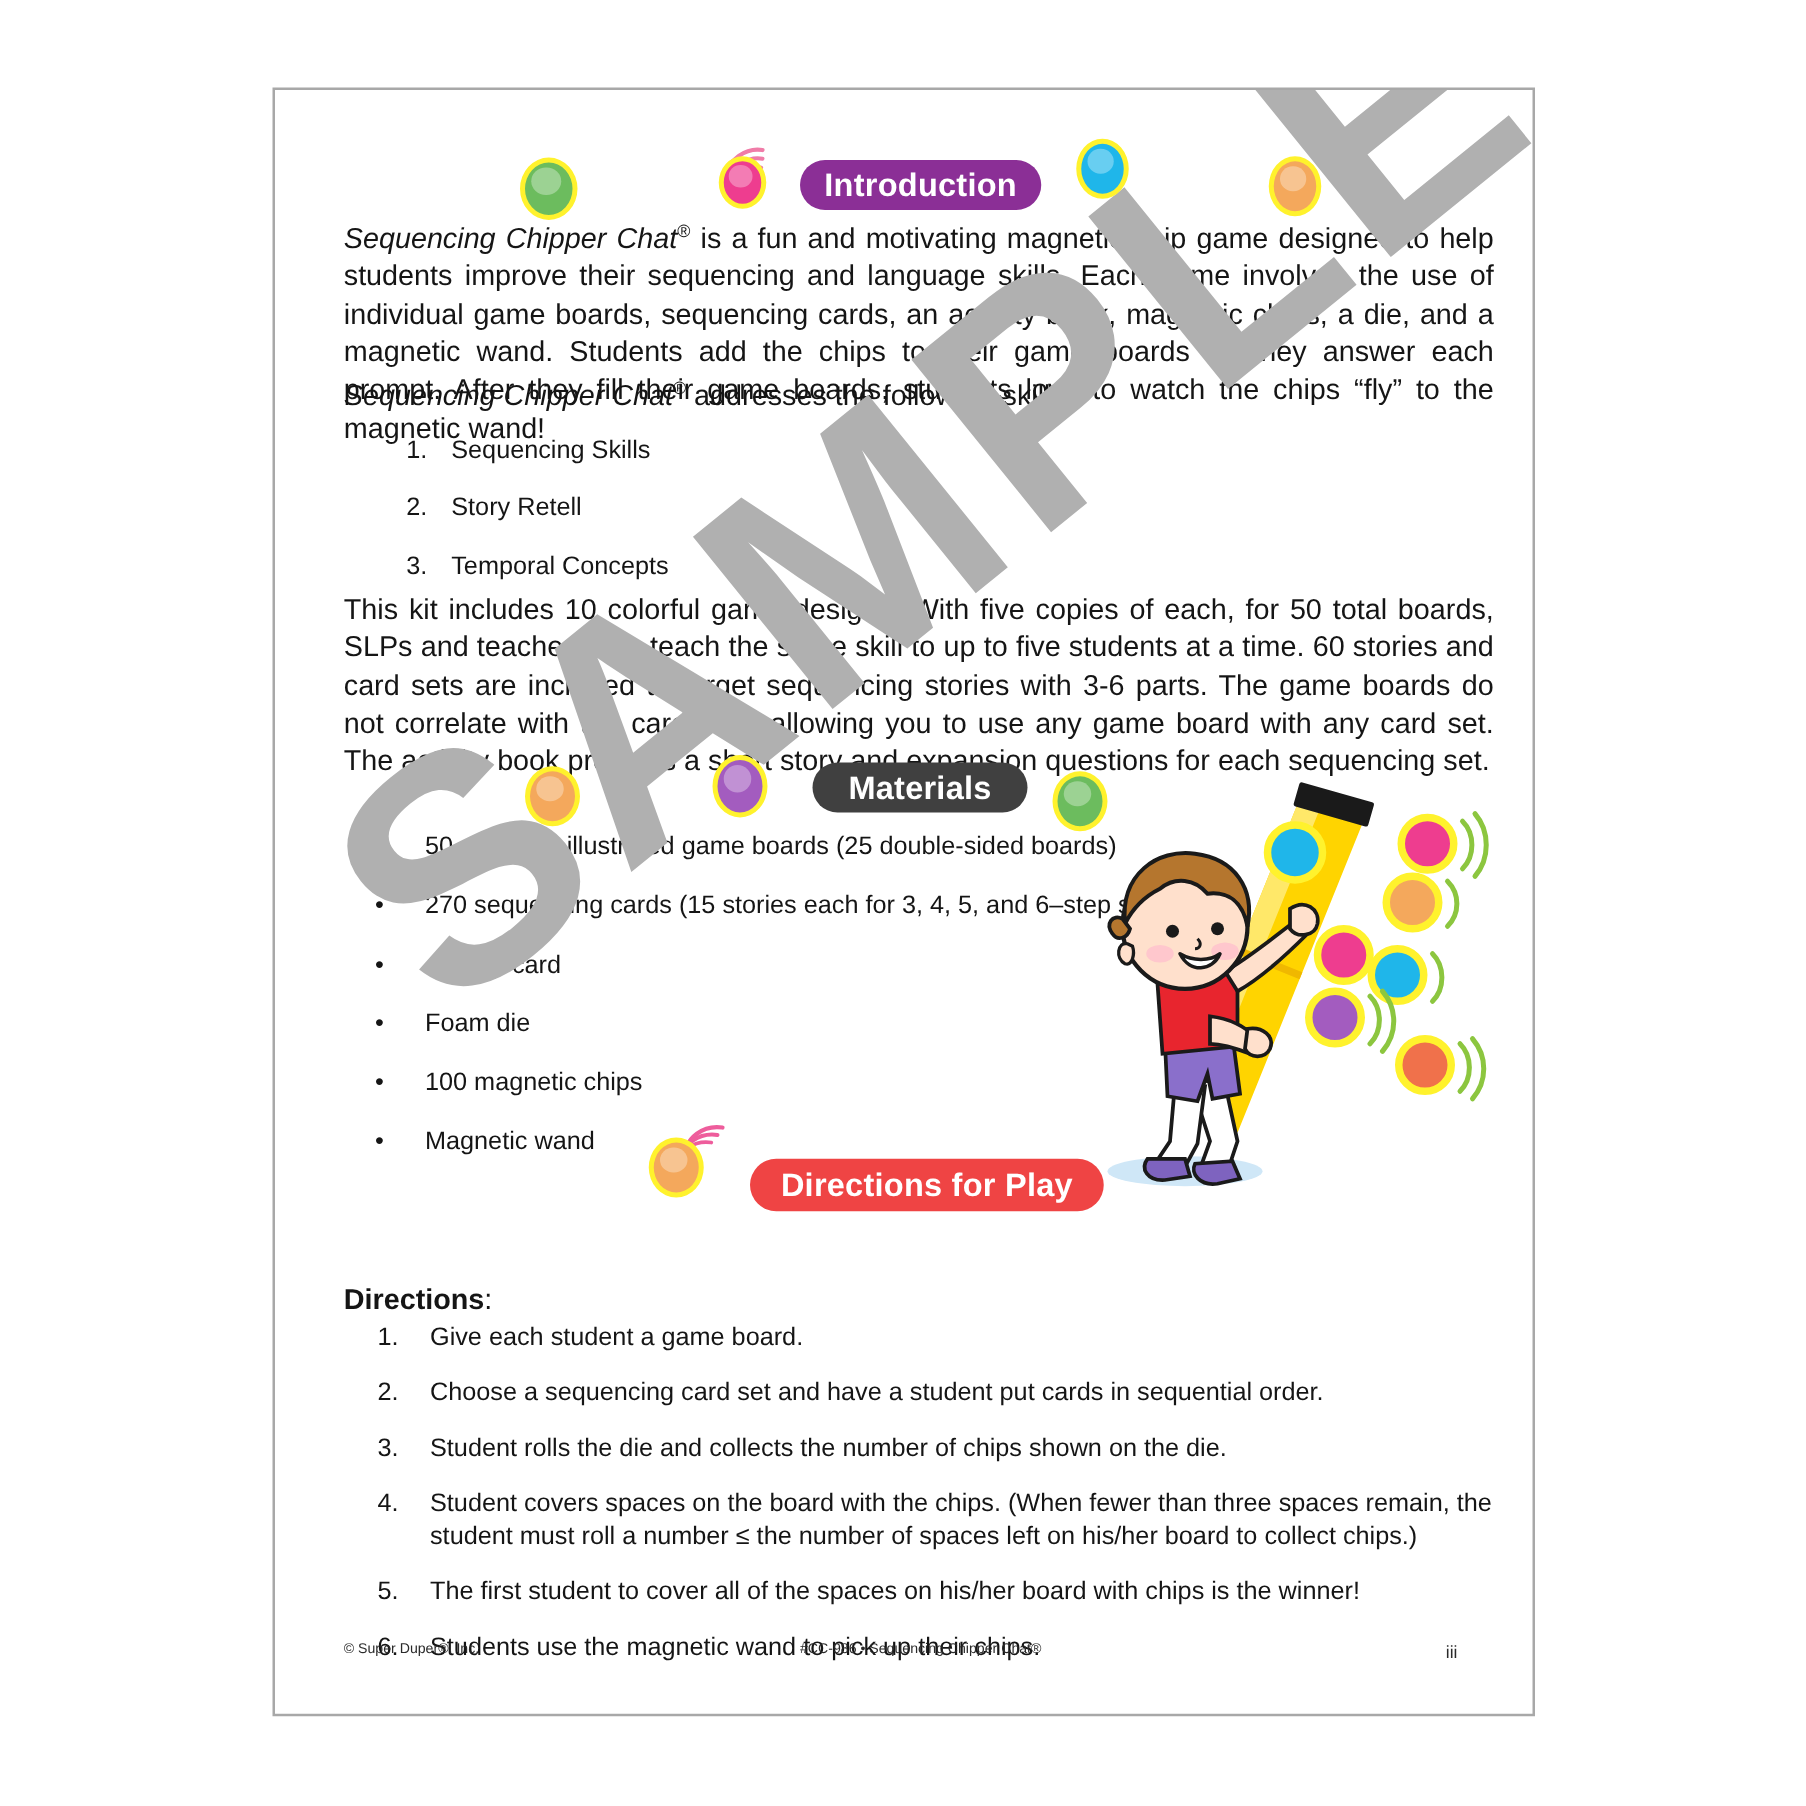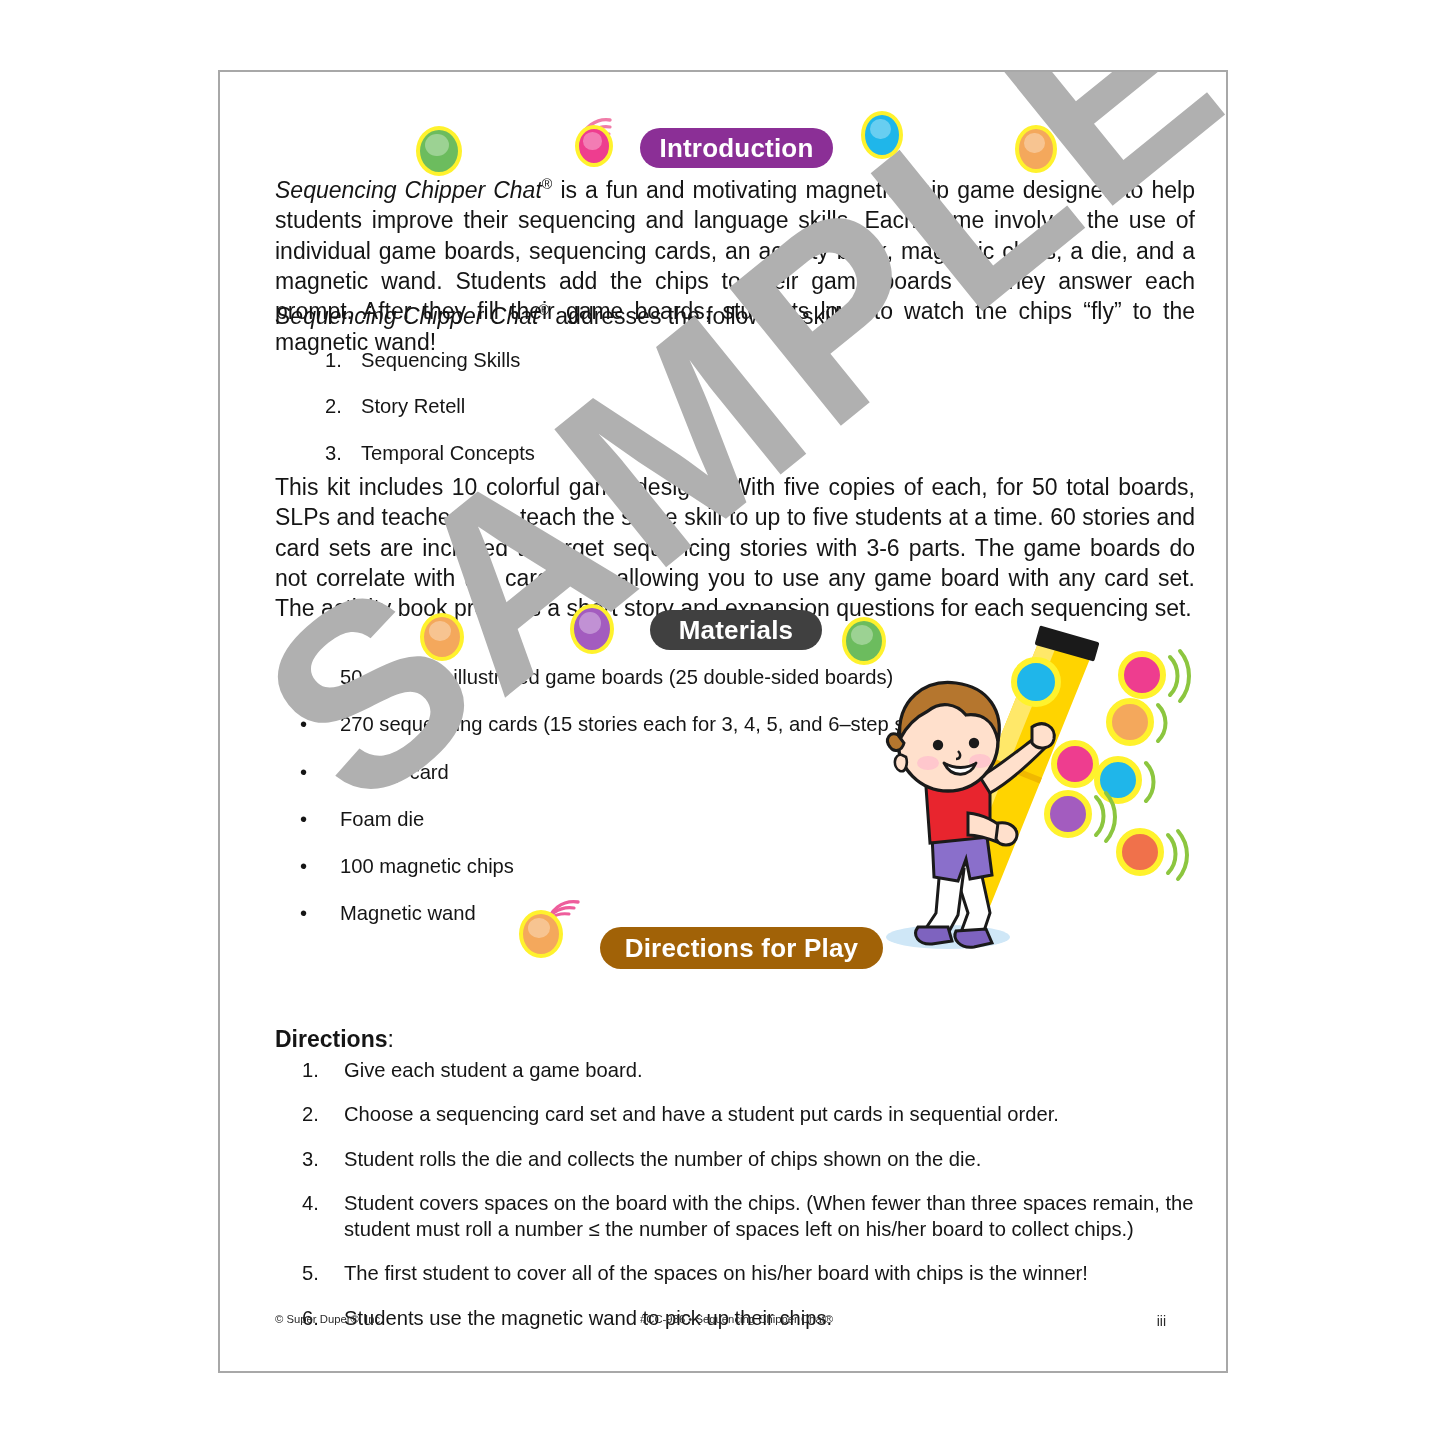--- a/index.html
+++ b/index.html
@@ -345,21 +345,21 @@
 
     <div class="arc-wrap" style="left:318px;top:822px;width:46px;height:42px;">
       <svg width="46" height="42" viewBox="0 0 46 42">
         <path d="M8 36 C 10 14, 26 6, 40 8" stroke="#ee5d9c" stroke-width="3.4" fill="none" stroke-linecap="round"></path>
         <path d="M4 38 C 8 20, 22 12, 36 14" stroke="#ee5d9c" stroke-width="3.2" fill="none" stroke-linecap="round"></path>
         <path d="M0 40 C 4 26, 18 18, 31 20" stroke="#ee5d9c" stroke-width="3" fill="none" stroke-linecap="round"></path>
       </svg>
     </div>
     <div class="chip" style="left:299px;top:838px;width:44px;height:48px;background:#f4a85c;"></div>
 
-    <div class="banner" style="left:380px;top:855px;width:283px;height:42px;background:#a16207;">Directions for Play</div>
+    <div class="banner" style="left:380px;top:855px;width:283px;height:42px;background:#ef4444;">Directions for Play</div>
 
 
     <div class="txt-col" style="top:952px;">
       <p class="para nojust">
         <span class="bold">Directions</span><span>:</span>
       </p>
     </div>
 
     <div class="txt-col" style="top:985px;left:82px;width:895px;">
       <ol class="numlist">

